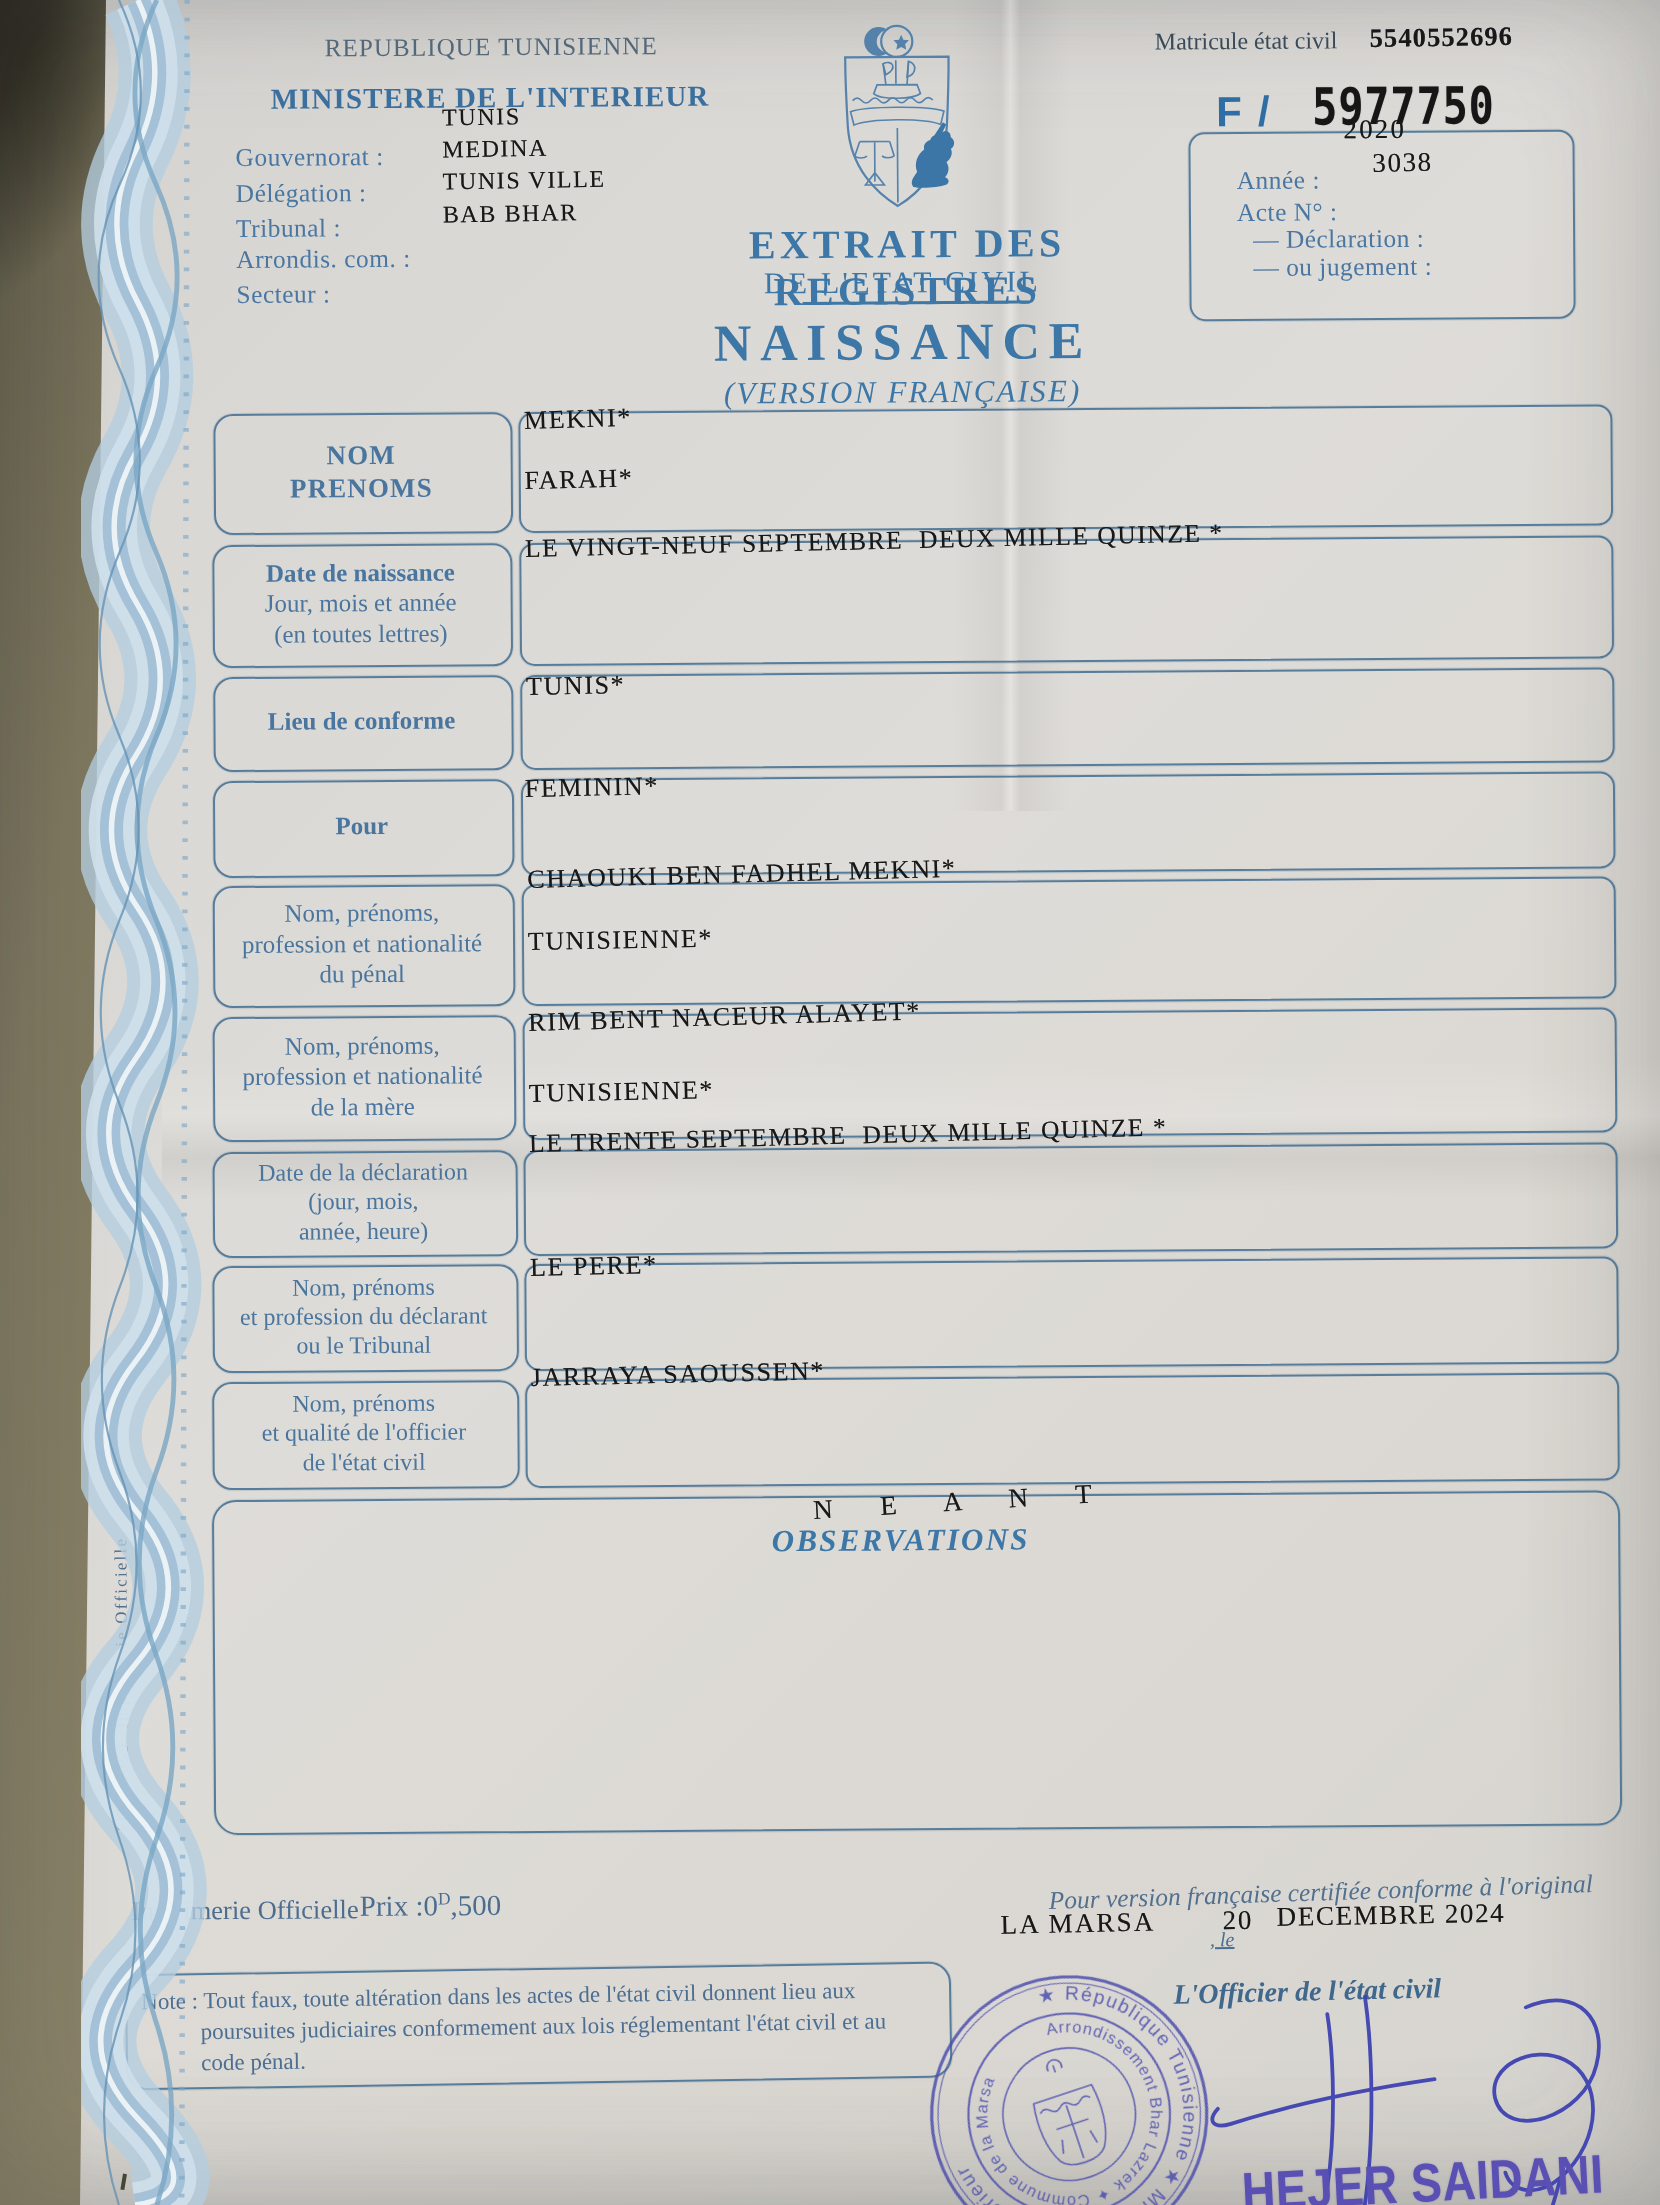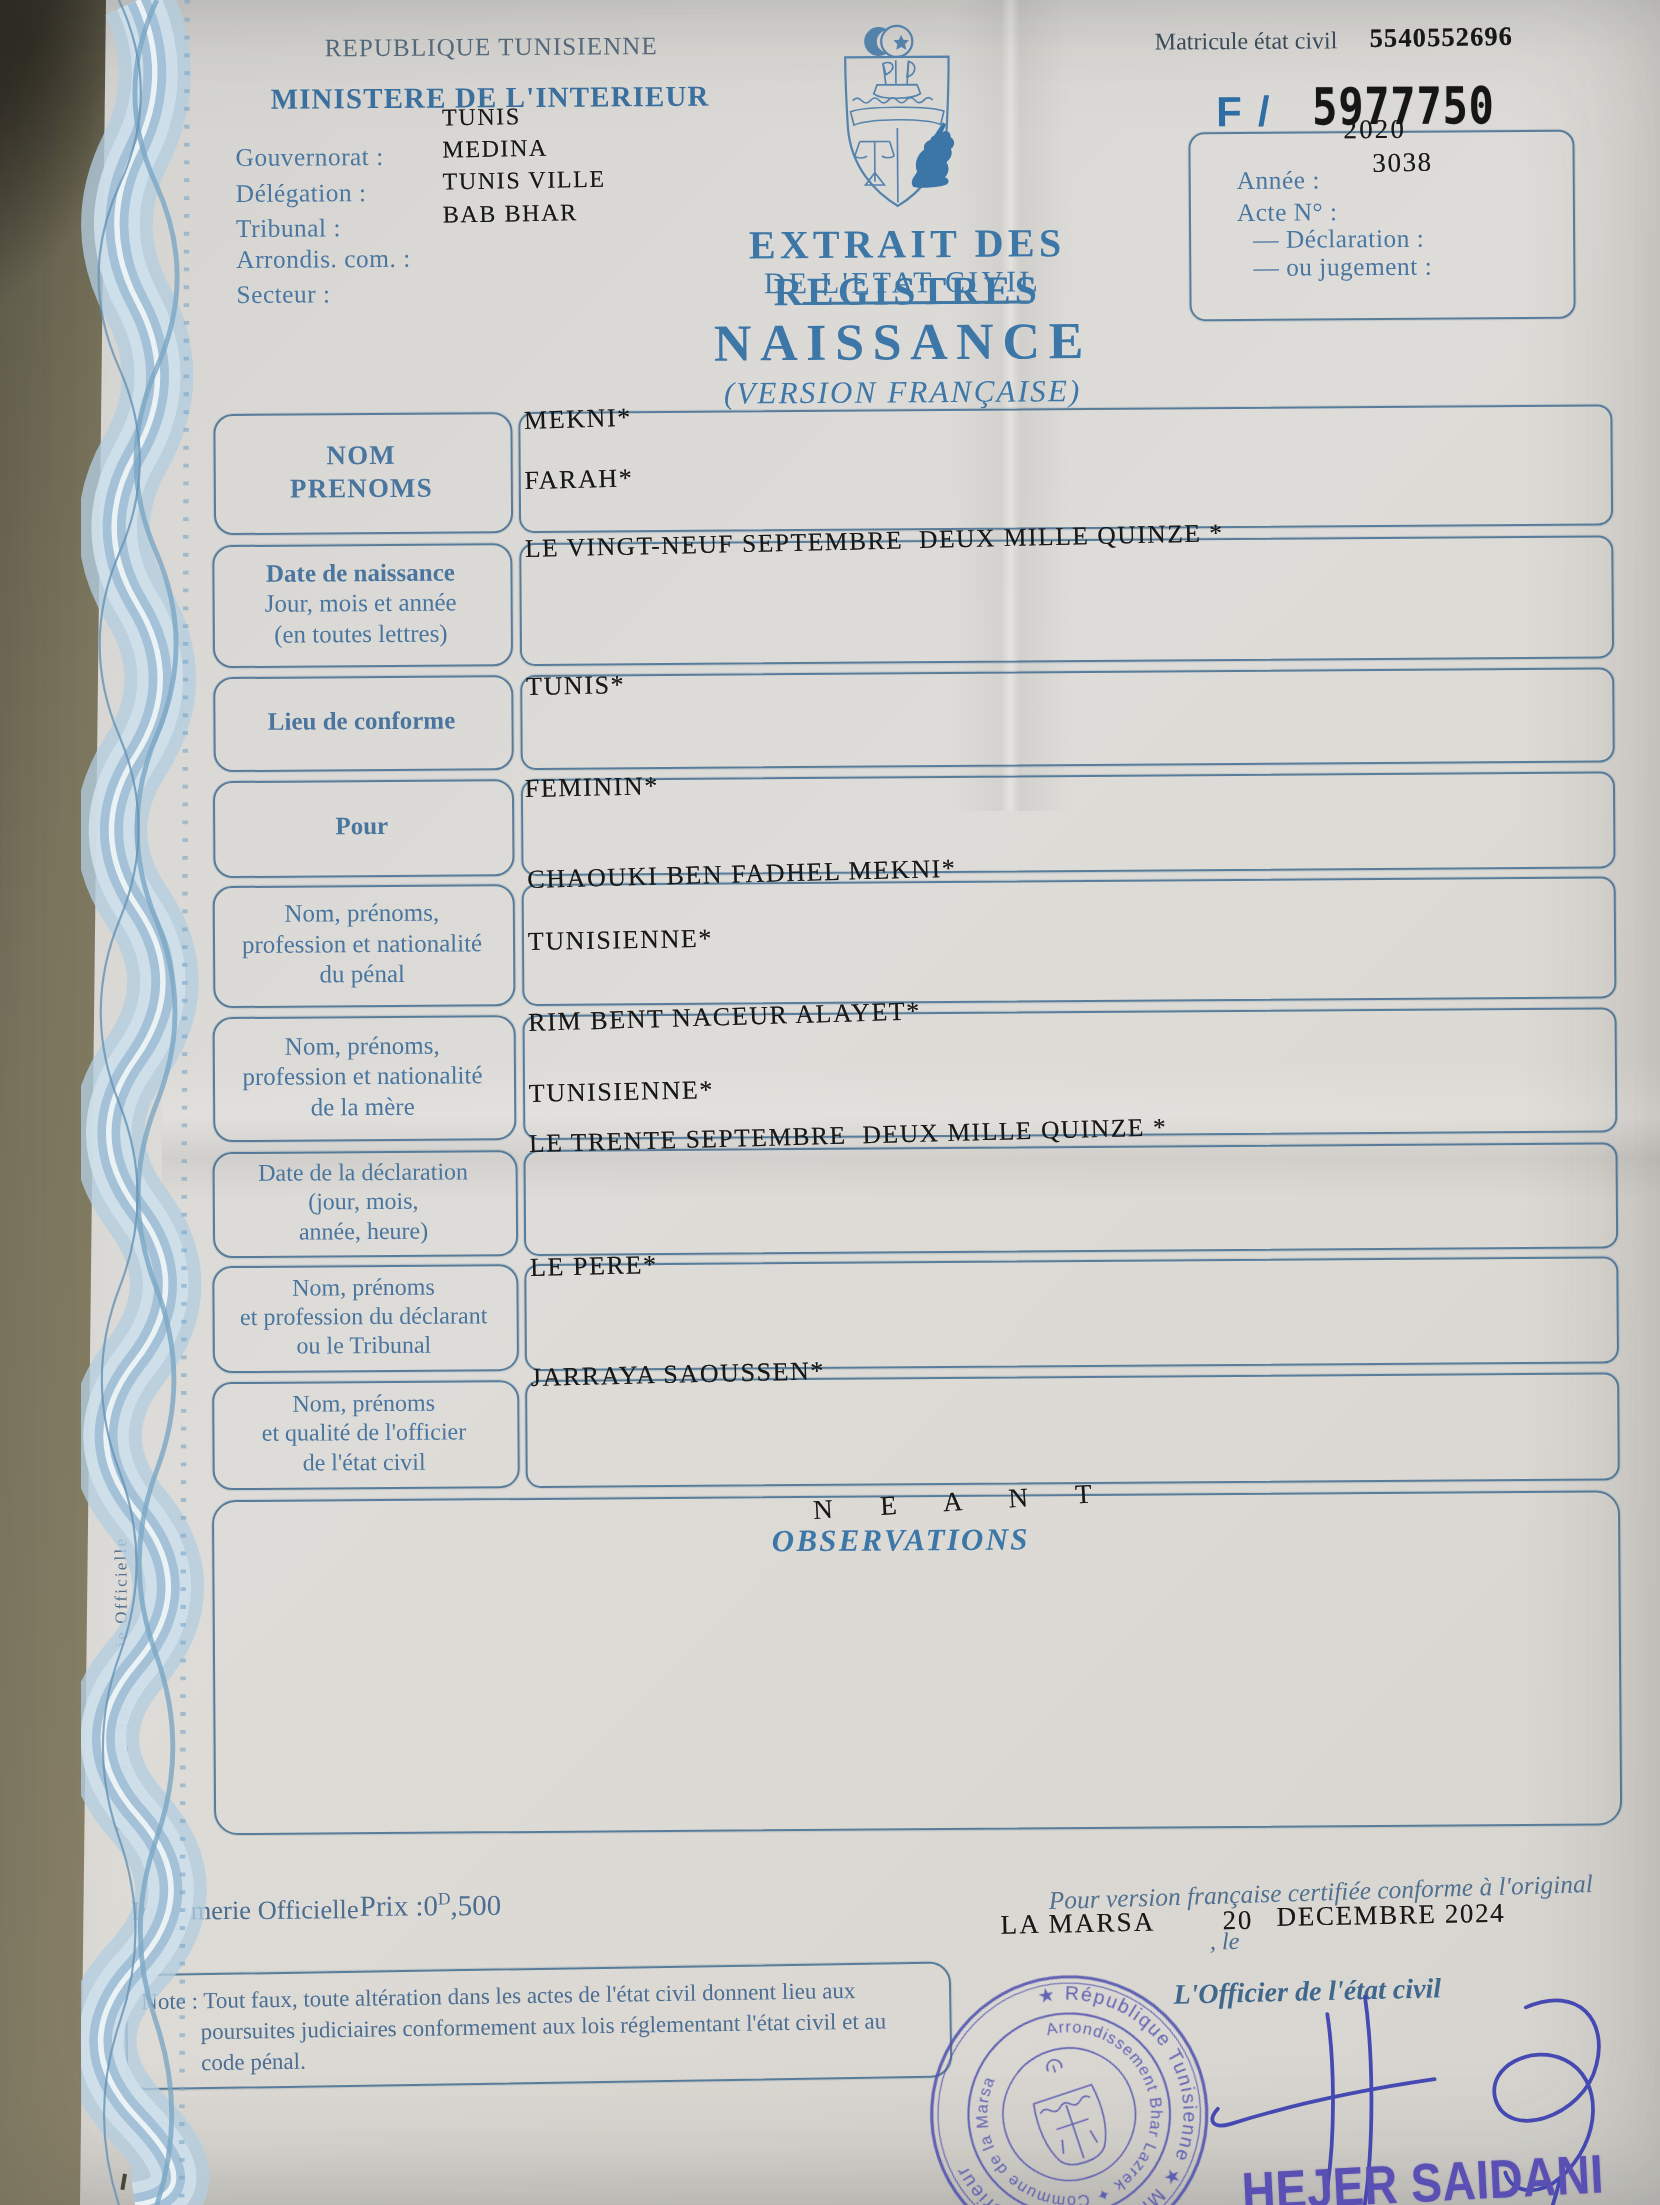--- a/index.html
+++ b/index.html
@@ -193,21 +193,21 @@
 
     <div style="position:absolute;left:108px;top:1622px;height:205px;writing-mode:vertical-rl;transform:rotate(180deg);font-size:17px;color:#53718f;letter-spacing:2.2px;white-space:pre;">FG100059  Imprimerie Officielle</div>
 
     <div style="position:absolute;left:126px;top:1891px;font-size:26.5px;color:#4b6d90;">Imprimerie Officielle</div>
     <div style="position:absolute;left:354px;top:1886px;font-size:29px;color:#4b6d90;">
       <span>Prix :0</span><sup>D</sup><span>,500</span>
     </div>
 
     <div class="it" style="position:absolute;left:1043px;top:1880px;width:627px;font-size:25.4px;color:#51708f;transform:rotate(-1.4deg);">Pour version française certifiée conforme à l'original</div>
     <div class="typed" style="left:995px;top:1911px;font-size:27px;letter-spacing:2.2px;transform:rotate(-0.8deg);">LA MARSA</div>
-    <div class="it" style="position:absolute;left:1204px;top:1931px;font-size:24px;color:#4b6d90;">, le</div>
+    <div class="it" style="position:absolute;left:1204px;top:1931px;font-size:20px;color:#4b6d90;text-decoration:underline;">, le</div>
     <div class="typed" style="left:1217px;top:1908px;font-size:27px;transform:rotate(-0.6deg);">20</div>
     <div class="typed" style="left:1271px;top:1905px;font-size:27px;letter-spacing:1.6px;transform:rotate(-0.6deg);">DECEMBRE 2024</div>
 
     <div class="box" style="left:119px;top:1966px;width:822px;height:112px;border-radius:21.6px;transform:rotate(-0.5deg);"></div>
     <div style="position:absolute;left:135px;top:1978px;width:795px;font-size:23px;color:#4b6e92;line-height:1.35;transform:rotate(-0.5deg);">
       <div>Note : Tout faux, toute altération dans les actes de l'état civil donnent lieu aux</div>
       <div style="margin-left:59px;">poursuites judiciaires conformement aux lois réglementant l'état civil et au</div>
       <div style="margin-left:59px;">code pénal.</div>
     </div>
 

